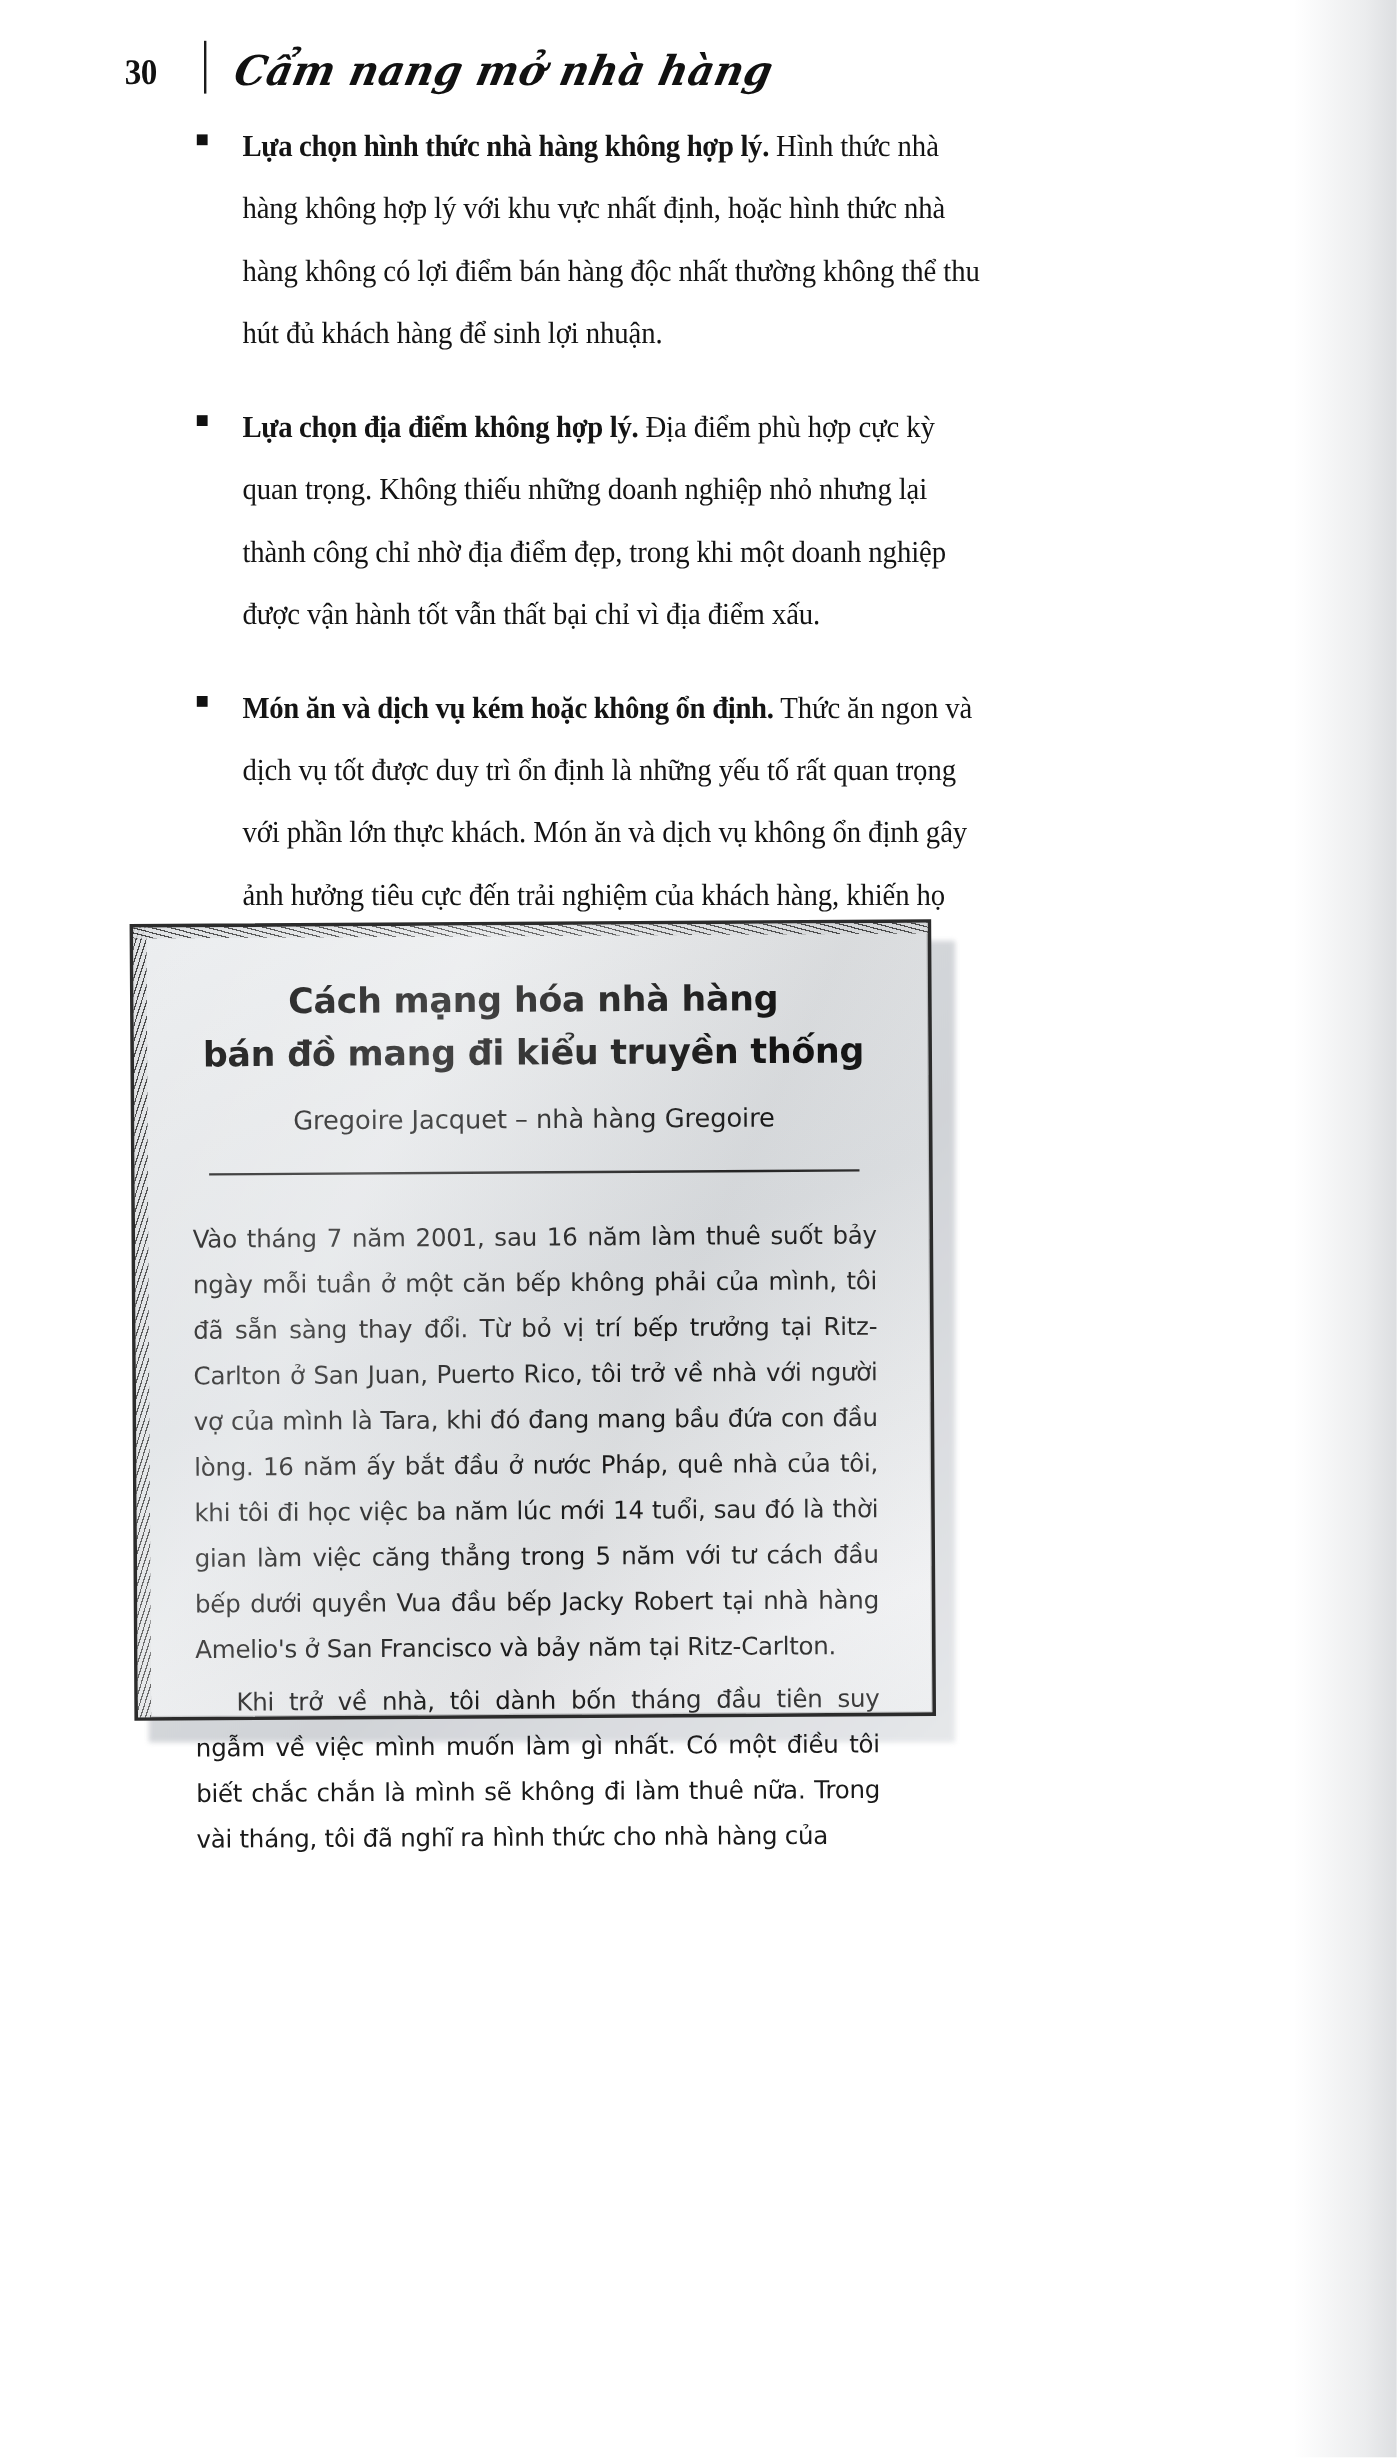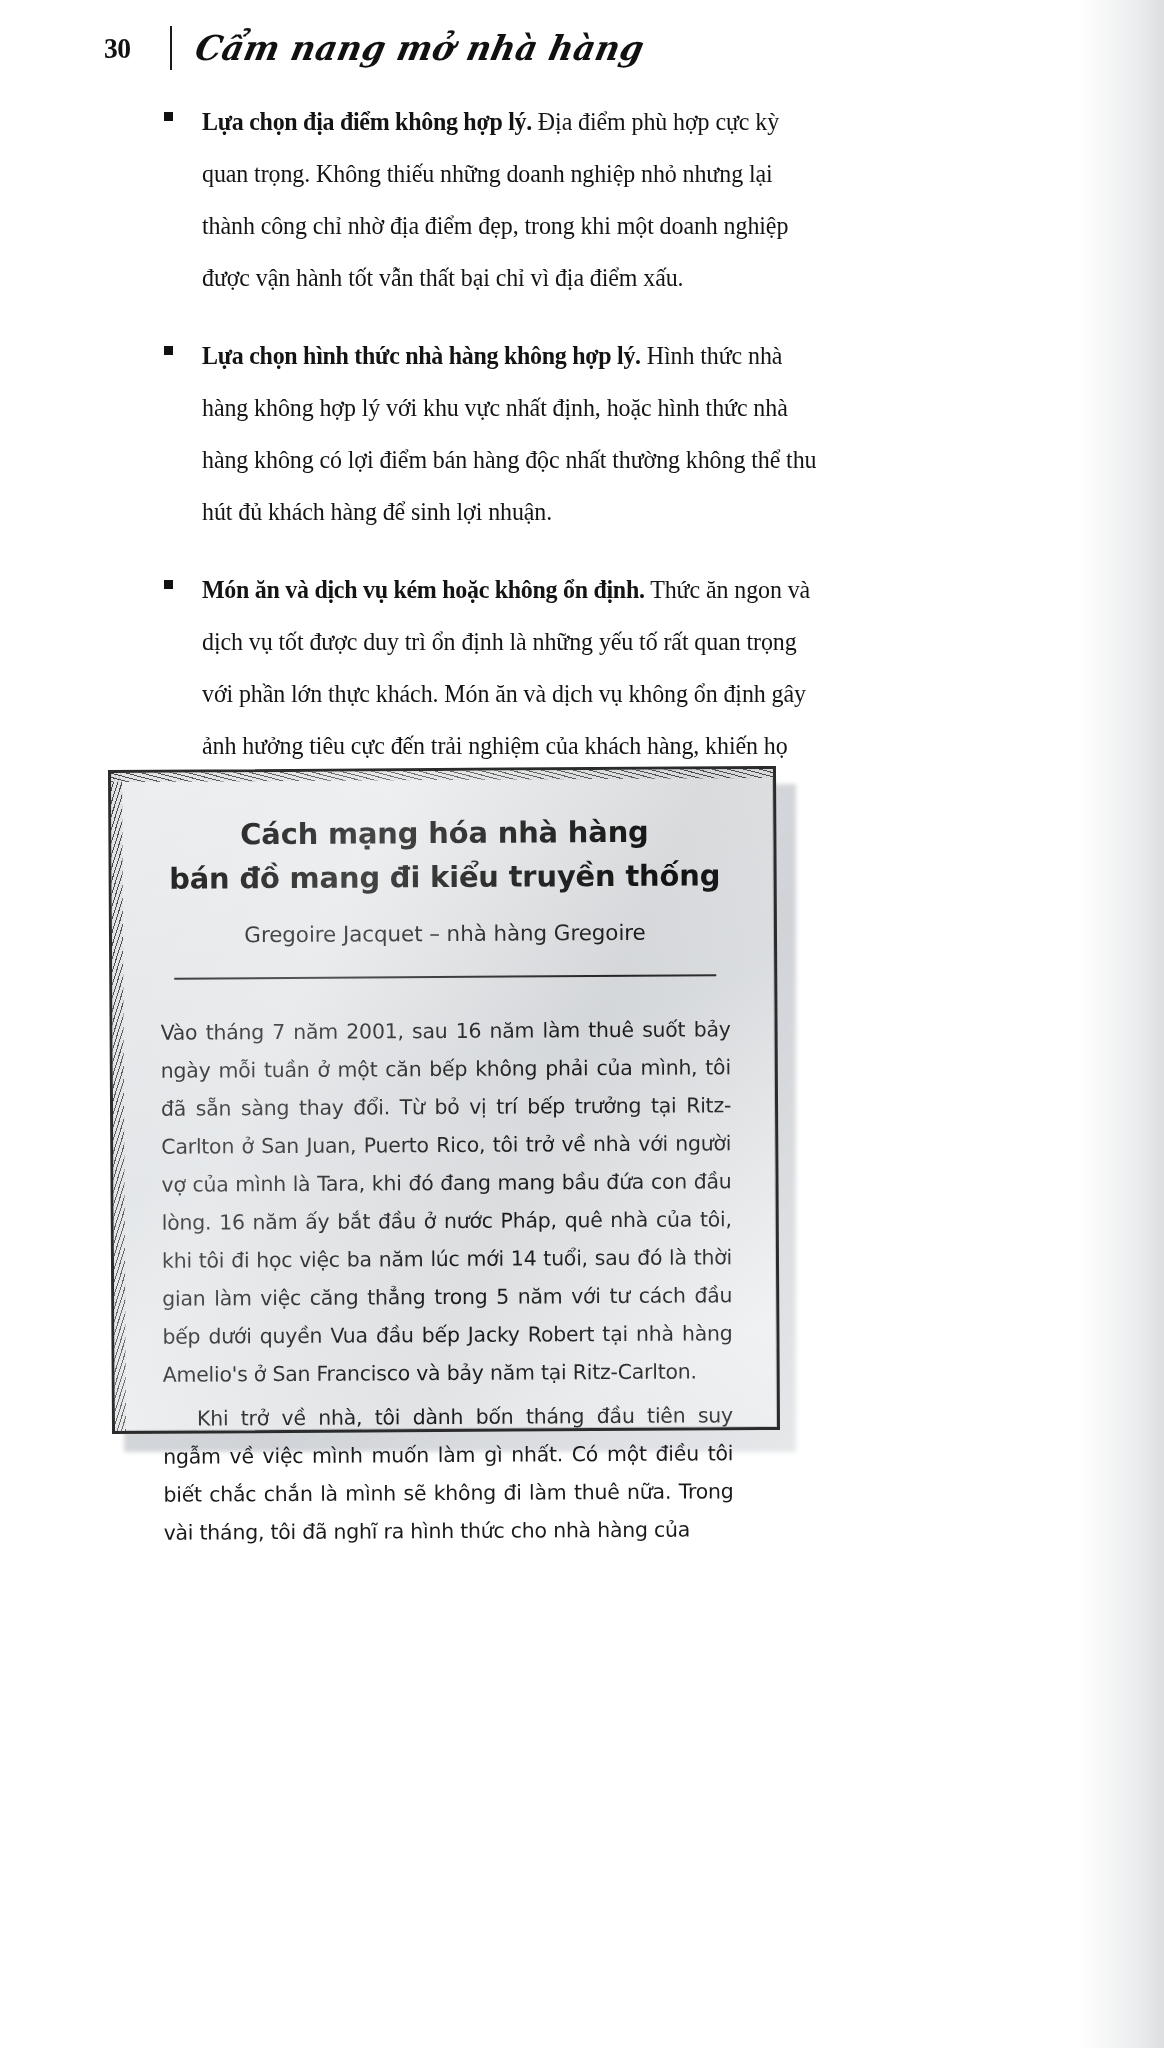--- a/index.html
+++ b/index.html
@@ -17,21 +17,21 @@
   }
 
   
   .page-header {
     position: absolute;
     top: 18px;
     left: 104px;
     width: 760px;
     height: 60px;
     display: flex;
-    align-items: center;
+    align-items: flex-end;
     gap: 0;
   }
   .folio {
     font-family: "Liberation Serif", serif;
     font-weight: bold;
     font-size: 30px;
     letter-spacing: -0.5px;
     color: #111;
     width: 52px;
     text-align: left;
@@ -215,26 +215,26 @@
 <div class="page-header">
   <div class="folio">30</div>
   <div class="folio-rule"></div>
   <div class="running-title">Cẩm nang mở nhà hàng</div>
 </div>
 
 <div class="bullets">
 
   <div class="bullet-item">
     <span class="bullet-mark"></span>
-    <div class="bullet-text"><b>Lựa chọn địa điểm không hợp lý.</b><span> Địa điểm phù hợp cực kỳ quan trọng. Không thiếu những doanh nghiệp nhỏ nhưng lại thành công chỉ nhờ địa điểm đẹp, trong khi một doanh nghiệp được vận hành tốt vẫn thất bại chỉ vì địa điểm xấu.</span></div>
+    <div class="bullet-text"><b>Lựa chọn hình thức nhà hàng không hợp lý.</b><span> Hình thức nhà hàng không hợp lý với khu vực nhất định, hoặc hình thức nhà hàng không có lợi điểm bán hàng độc nhất thường không thể thu hút đủ khách hàng để sinh lợi nhuận.</span></div>
   </div>
 
   <div class="bullet-item">
     <span class="bullet-mark"></span>
-    <div class="bullet-text"><b>Lựa chọn hình thức nhà hàng không hợp lý.</b><span> Hình thức nhà hàng không hợp lý với khu vực nhất định, hoặc hình thức nhà hàng không có lợi điểm bán hàng độc nhất thường không thể thu hút đủ khách hàng để sinh lợi nhuận.</span></div>
+    <div class="bullet-text"><b>Lựa chọn địa điểm không hợp lý.</b><span> Địa điểm phù hợp cực kỳ quan trọng. Không thiếu những doanh nghiệp nhỏ nhưng lại thành công chỉ nhờ địa điểm đẹp, trong khi một doanh nghiệp được vận hành tốt vẫn thất bại chỉ vì địa điểm xấu.</span></div>
   </div>
 
   <div class="bullet-item">
     <span class="bullet-mark"></span>
     <div class="bullet-text"><b>Món ăn và dịch vụ kém hoặc không ổn định.</b><span> Thức ăn ngon và dịch vụ tốt được duy trì ổn định là những yếu tố rất quan trọng với phần lớn thực khách. Món ăn và dịch vụ không ổn định gây ảnh hưởng tiêu cực đến trải nghiệm của khách hàng, khiến họ không muốn quay trở lại.</span></div>
   </div>
 
 </div>
 
 <div class="sidebar-wrap">

